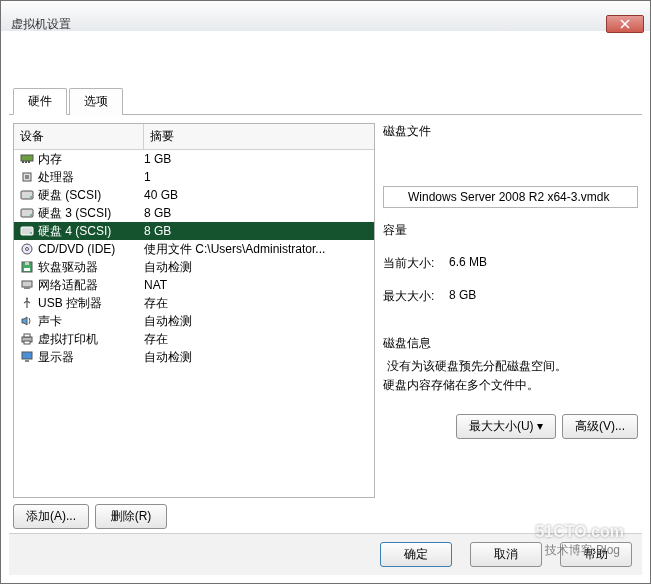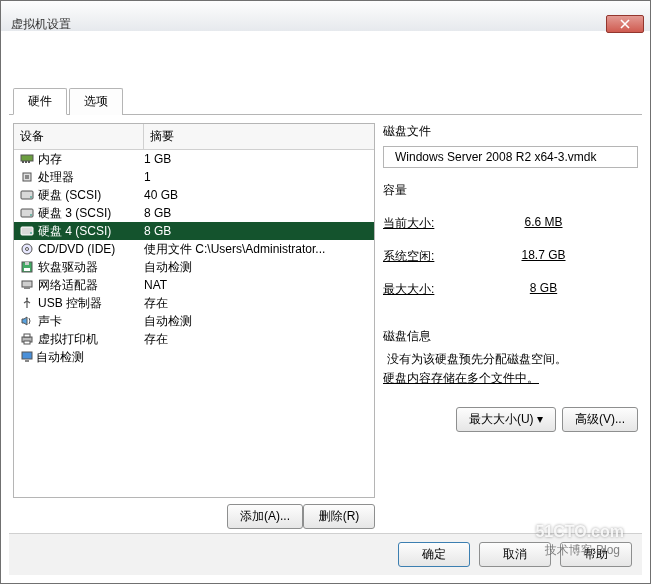--- a/index.html
+++ b/index.html
@@ -17,31 +17,31 @@
   .device-list { flex:1; border:1px solid #b5b5b5; font-size:12px; overflow:auto; }
   .list-header { display:flex; border-bottom:1px solid #d0d0d0; background:#f7f7f7;}
   .list-header div { padding:4px 6px; font-size:12px; }
   .col-dev { width:130px; border-right:1px solid #d0d0d0; }
   .col-sum { flex:1; }
   .row { display:flex; align-items:center; height:18px; padding:0 4px; cursor:default;}
   .row.selected { background:#14532d; color:#fff; }
   .row .icon { width:18px; height:16px; display:flex; align-items:center; justify-content:center; }
   .row .dev { width:108px; padding-left:2px; white-space:nowrap; overflow:hidden; text-overflow:ellipsis;}
   .row .sum { flex:1; white-space:nowrap; overflow:hidden; text-overflow:ellipsis;}
-  .left-buttons { display:flex; justify-content:flex-end; margin-top:6px; }
+  .left-buttons { display:flex; justify-content:flex-start; gap:6px; margin-top:6px; }
   .btn { font-size:12px; padding:3px 12px; border:1px solid #8e8f8f; background:linear-gradient(#fdfdfd,#e6e6e6); border-radius:3px; cursor:pointer; min-width:72px; text-align:center;}
   .right-pane { width:255px; display:flex; flex-direction:column; font-size:12px; }
   .group { margin-bottom:14px; }
   .group-title { margin-bottom:6px; }
-  .textbox { width:100%; border:1px solid #b5b5b5; padding:3px 11px; font-size:12px; background:#fff; }
-  .kv { display:flex; margin:16px 0;text-decoration:underline; }
+  .textbox { width:100%; border:1px solid #b5b5b5; padding:3px 24px; font-size:12px; background:#fff;margin-top:40px; }
+  .kv { display:flex; margin:16px 0; }
   .kv .k { width:66px; }
-  .kv .v { flex:1;text-align:center; }
+  .kv .v { flex:1; }
   .right-buttons { display:flex; justify-content:flex-end; gap:6px; margin-top:4px;}
-  .footer-bar { display:flex; justify-content:flex-end; align-items:center; gap:9px; padding:8px 10px; border-top:1px solid #d0d0d0; background:#f2f2f2;}
+  .footer-bar { display:flex; justify-content:flex-end; align-items:center; gap:18px; padding:8px 10px; border-top:1px solid #d0d0d0; background:#f2f2f2;}
   .watermark { position:absolute; right:18px; bottom:34px; font-size:16px; font-weight:bold; color:rgba(255,255,255,0.85); text-shadow:0 0 3px rgba(0,0,0,0.4); pointer-events:none; font-family:Arial,sans-serif;}
   .watermark2 { position:absolute; right:22px; bottom:16px; font-size:12px; color:rgba(80,80,80,0.7); pointer-events:none;}
   .footer-wrap { position:relative; }
   svg { display:block; }
 </style>
 </head>
 <body>
 
 <div class="dialog">
   <div class="titlebar">
@@ -181,20 +181,21 @@
     <span class="dev">虚拟打印机</span>
     <span class="sum">存在</span>
               </div>
               <div class="row">
                 <span class="icon">
                   <svg width="14" height="12">
                     <rect x="2" y="1" width="10" height="7" fill="#4a90d9" stroke="#555"></rect>
                     <rect x="5" y="9" width="4" height="2" fill="#888"></rect>
                   </svg>
                 </span>
+    <span class="dev">显示器</span>
     <span class="sum">自动检测</span>
               </div>
             </div>
         </div>
         <div class="left-buttons">
           <div class="btn">添加(A)...</div>
           <div class="btn">删除(R)</div>
         </div>
       </div>
 
@@ -203,32 +204,28 @@
           <div class="group-title">磁盘文件</div>
           <input class="textbox" type="text" readonly="" value="Windows Server 2008 R2 x64-3.vmdk" style="">
         </div>
         <div class="group">
           <div class="group-title">容量</div>
           <div class="kv">
               <span class="k">当前大小:</span>
               <span class="v">6.6 MB</span>
             </div>
           <div class="kv">
-              <span class="k">系统空闲:</span>
-              <span class="v">18.7 GB</span>
-            </div>
-          <div class="kv">
               <span class="k">最大大小:</span>
               <span class="v">8 GB</span>
             </div>
         </div>
         <div class="group">
           <div class="group-title">磁盘信息</div>
           <div style="margin:2px 4px;">没有为该硬盘预先分配磁盘空间。</div>
-          <div style="margin:2px 0;text-decoration:underline;">硬盘内容存储在多个文件中。</div>
+          <div style="margin:2px 0;">硬盘内容存储在多个文件中。</div>
         </div>
         <div class="right-buttons">
           <div class="btn"><span>最大大小(U)</span> <span>▾</span></div>
           <div class="btn">高级(V)...</div>
         </div>
       </div>
     </div>
 
     <div class="footer-wrap">
       <div class="footer-bar">

